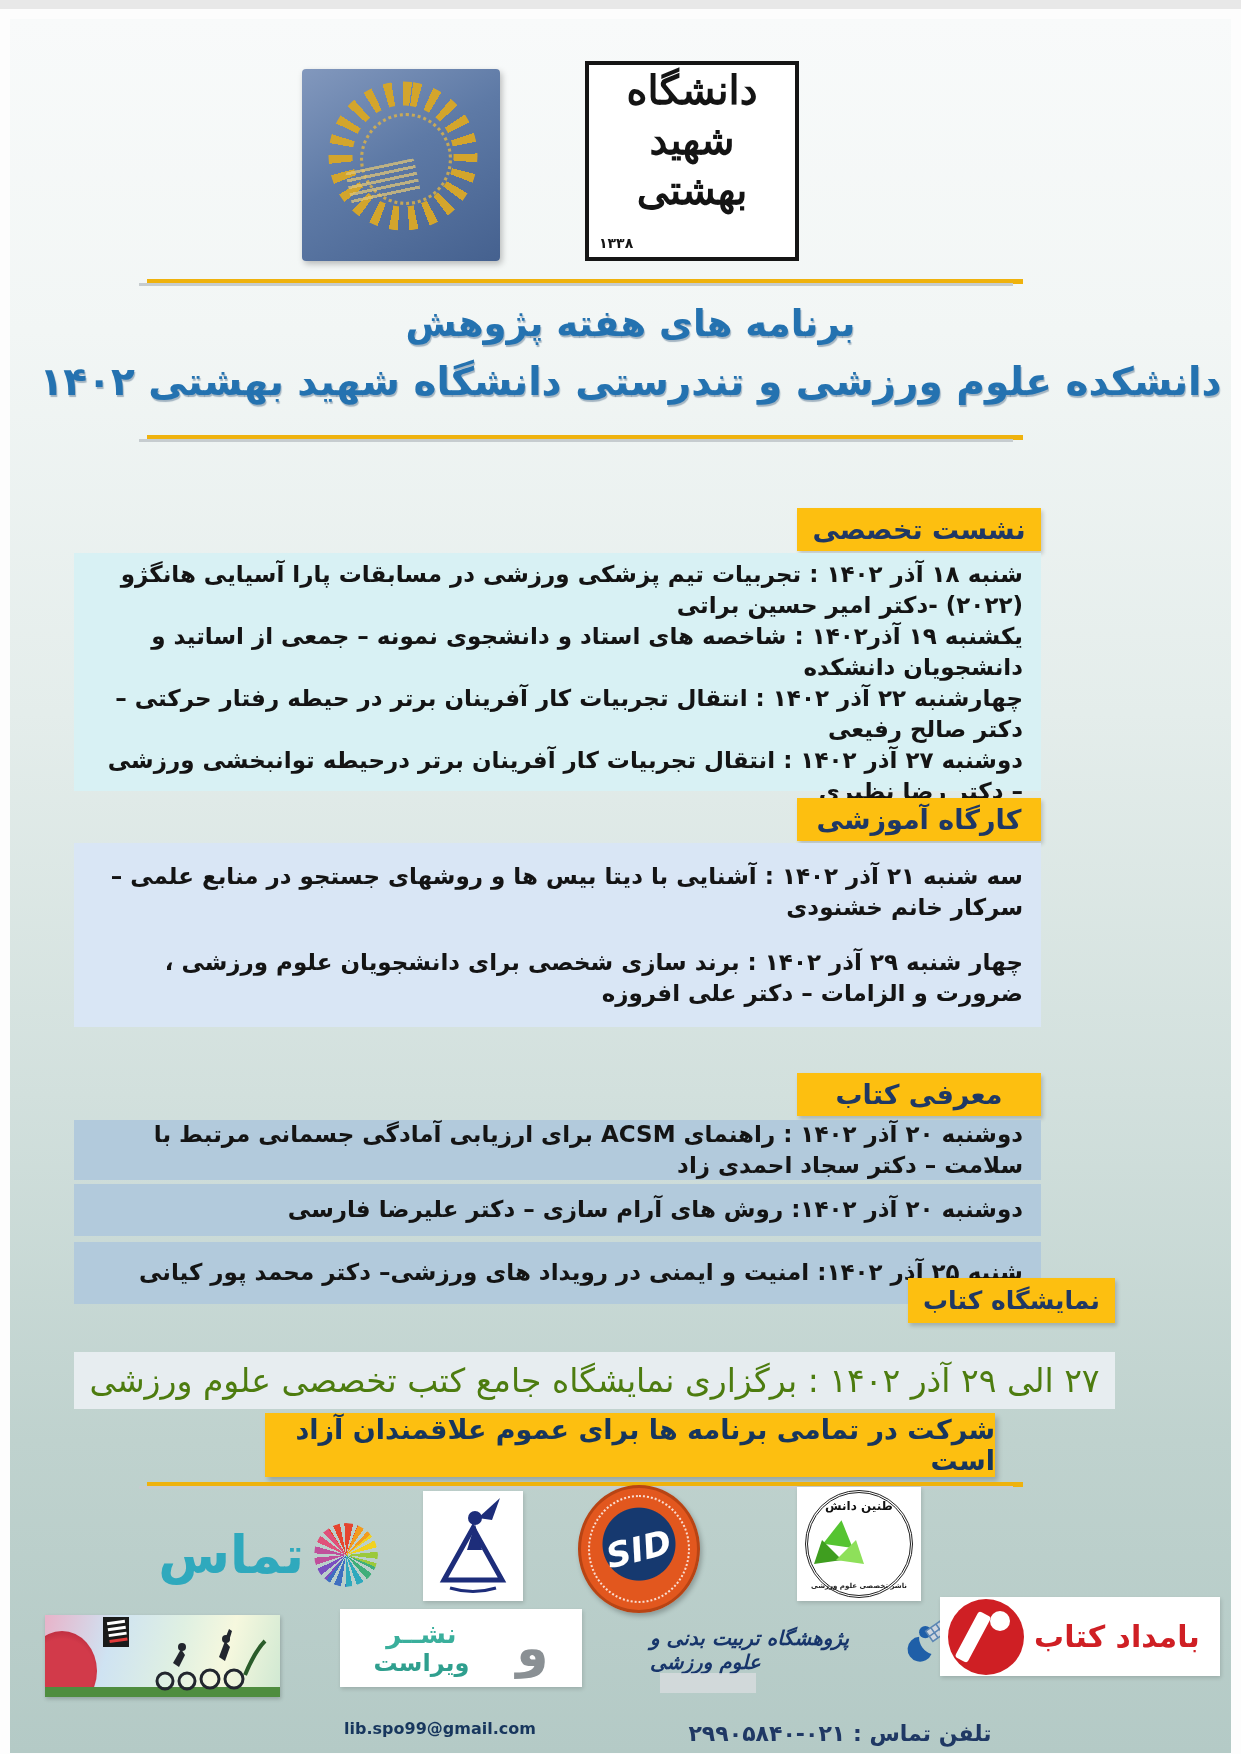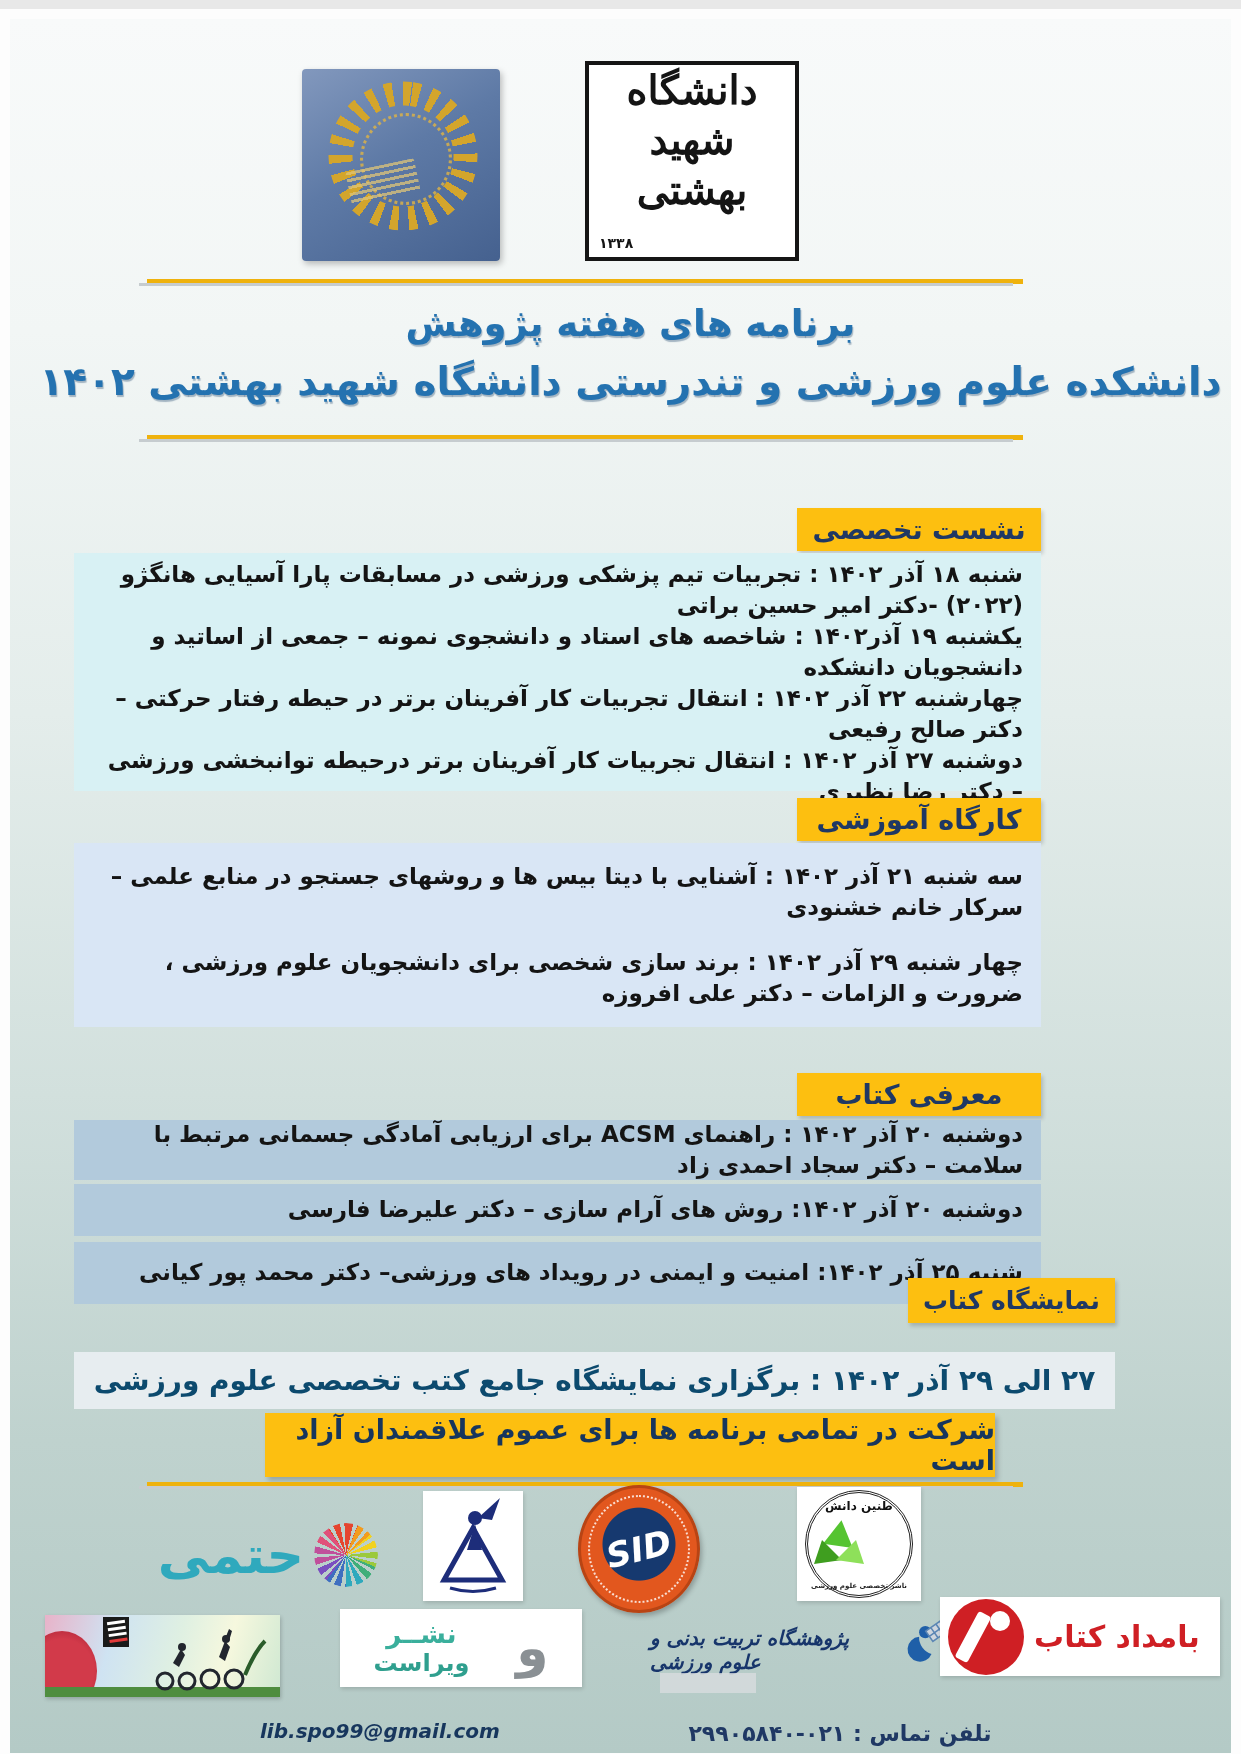--- a/index.html
+++ b/index.html
@@ -39,21 +39,21 @@
   .sec-header{background:#fdbf10; color:#1f3864; font-weight:800; font-size:27px;
     display:flex; align-items:center; justify-content:center; box-shadow:2px 3px 4px rgba(0,0,0,.18);}
   .content-box{left:64px; width:967px; box-sizing:border-box; padding:6px 18px;
     display:flex; flex-direction:column; justify-content:space-around;}
   .item{direction:rtl; text-align:right; font-size:23px; font-weight:800; color:#141414; line-height:1.35;}
   .box1{background:#d8f1f4;}
   .box2{background:#d9e6f5;}
   .book-item{left:64px; width:967px; background:#b2cadc; box-sizing:border-box; padding:0 18px;
     display:flex; align-items:center;}
   .expo-box{left:64px; width:1041px; background:#e7edf0; display:flex; align-items:center; justify-content:center;}
-  .expo-text{font-size:28px; font-weight:700; color:#0c4a6e; direction:rtl;}
+  .expo-text{font-size:33px; font-weight:400; color:#4d7c0f; direction:rtl;}
   .banner{left:255px; top:1394px; width:730px; height:64px; background:#fdbf10;
     display:flex; align-items:center; justify-content:center; box-shadow:3px 4px 5px rgba(0,0,0,.2);}
   .banner-text{font-size:27px; font-weight:800; color:#17365d; direction:rtl;}
   
   .logo-box{background:#fff; box-shadow:1px 2px 4px rgba(0,0,0,.15);}
   .hatmi{left:138px; top:1492px; width:230px; height:88px; display:flex; align-items:center; gap:10px;}
   .hatmi-flower{width:64px; height:64px; border-radius:50%;
     background:conic-gradient(#e5452f 0 22deg,#f29c1f 22deg 50deg,#f2d21f 50deg 80deg,#9bc93c 80deg 112deg,#3fae7a 112deg 145deg,#2fa9bd 145deg 180deg,#3f6fc0 180deg 218deg,#7a4fc0 218deg 252deg,#c04f9b 252deg 290deg,#e0507a 290deg 326deg,#e5452f 326deg 360deg);
     -webkit-mask:repeating-conic-gradient(#000 0 13deg,transparent 13deg 21deg);
     mask:repeating-conic-gradient(#000 0 13deg,transparent 13deg 21deg);}
@@ -91,21 +91,21 @@
   .bamdad{left:930px; top:1578px; width:280px; height:79px; display:flex; direction:ltr;
     align-items:center; gap:10px; padding:0 8px; box-sizing:border-box;}
   .bamdad-circle{position:relative; width:76px; height:76px; border-radius:50%; background:#cf1f24; flex:0 0 auto;}
   .bamdad-circle::before{content:""; position:absolute; left:18px; top:12px; width:14px; height:52px;
     background:#fff; transform:rotate(28deg); border-radius:3px;}
   .bamdad-circle::after{content:""; position:absolute; right:14px; top:12px; width:20px; height:20px;
     border-radius:50%; background:#fff;}
   .bamdad-text{font-size:30px; font-weight:900; color:#cf1f24; direction:rtl; white-space:nowrap;}
   
   .footer-phone{left:660px; top:1702px; width:340px; text-align:center; font-size:22px; font-weight:800; color:#1f3864; direction:rtl;}
-  .footer-email{left:250px; top:1700px; width:360px; font-size:20px; font-weight:700; color:#17365d; direction:ltr;font-style:italic;}
+  .footer-email{left:250px; top:1700px; width:360px; text-align:center; font-size:16px; font-weight:700; color:#17365d; direction:ltr;}
   svg{display:block;}
 </style>
 </head>
 <body>
 
 <div id="poster">
 
   <div class="abs rw-logo">
     <div class="wreath"></div>
     <div class="wreath-inner"></div>
@@ -157,21 +157,21 @@
   </div>
 
   <div class="abs banner">
     <div class="banner-text">شرکت در تمامی  برنامه ها برای عموم علاقمندان آزاد است</div>
   </div>
 
   <div class="abs divider" style="top:1463px;"></div>
 
   <div class="abs hatmi">
     <div class="hatmi-flower"></div>
-    <div class="hatmi-text">حتمی</div>
+    <div class="hatmi-text">تماس</div>
   </div>
 
   <div class="abs logo-box quill">
     <svg width="86" height="100" viewBox="0 0 86 100">
       <path d="M14 84 L43 32 L72 84 Z" fill="none" stroke="#1d2d7a" stroke-width="5"></path>
       <circle cx="45" cy="22" r="7" fill="#1d2d7a"></circle>
       <path d="M45 28 L37 54 L52 54 Z" fill="#1d2d7a"></path>
       <path d="M48 22 L70 2 L62 24 Z" fill="#1d2d7a"></path>
       <path d="M20 92 q 23 7 46 0" stroke="#1d2d7a" stroke-width="3" fill="none"></path>
     </svg>

